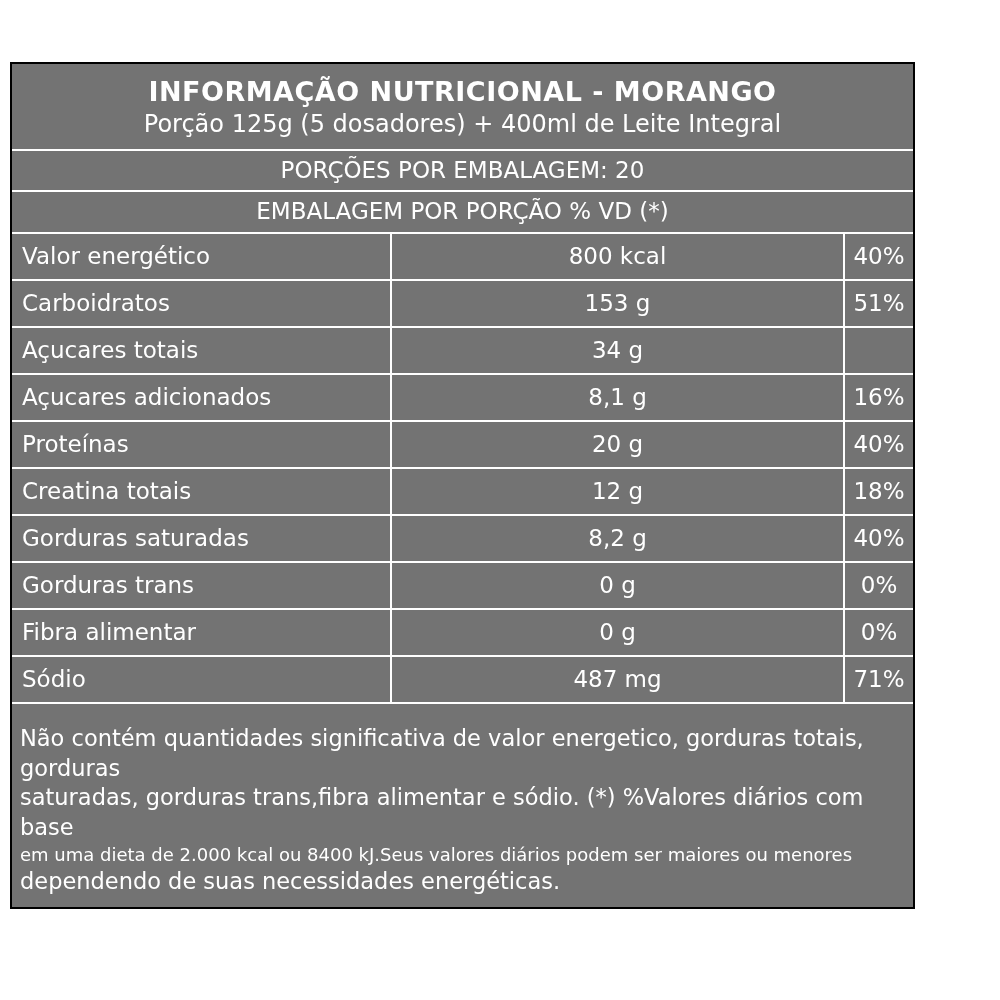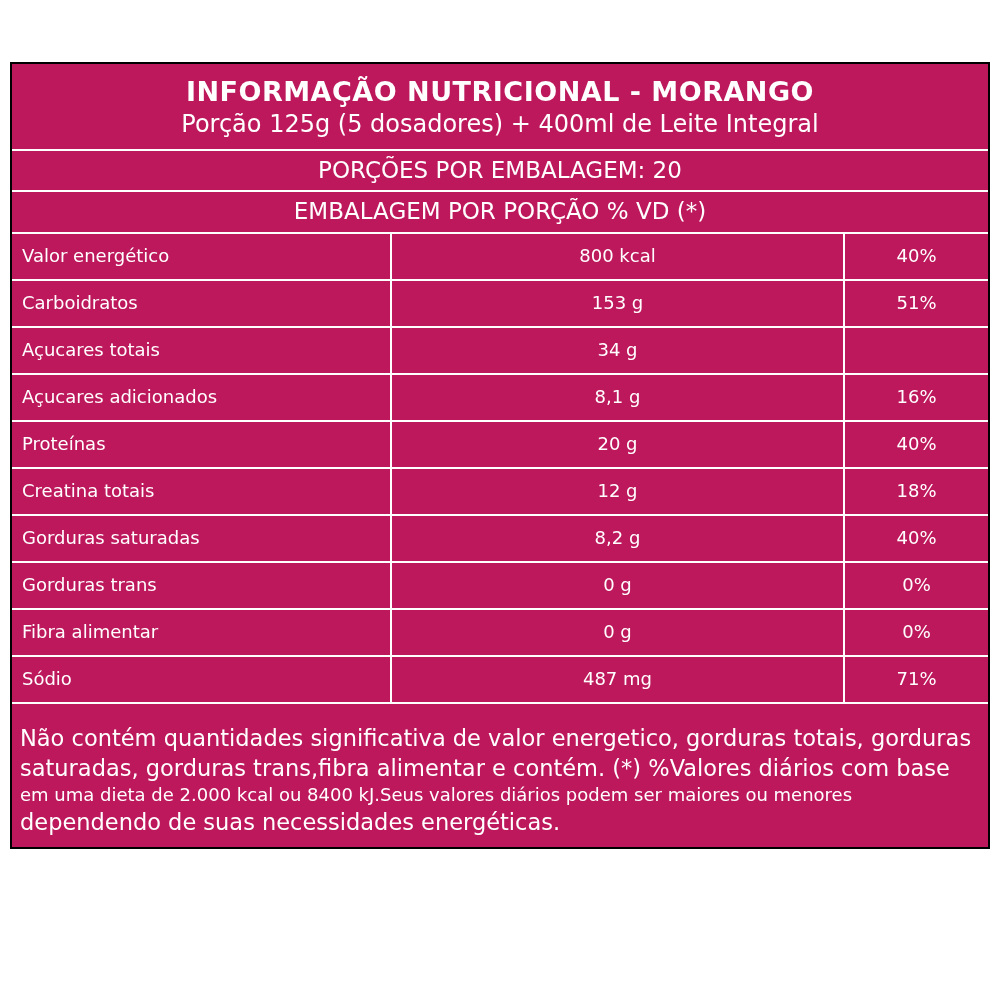--- a/index.html
+++ b/index.html
@@ -11,22 +11,22 @@
     width: 1000px;
     height: 1000px;
     font-family: "DejaVu Sans", "Liberation Sans", sans-serif;
     overflow: hidden;
   }
 
   #label {
     position: absolute;
     left: 10px;
     top: 62px;
-    width: 980px;
-    background: #be185d;
+    width: 905px;
+    background: #737373;
     color: #ffffff;
     box-sizing: border-box;
     border: 2px solid #000000;
   }
 
   .hdr-title {
     text-align: center;
     font-weight: bold;
     font-size: 27px;
     letter-spacing: 0.5px;
@@ -49,21 +49,21 @@
   }
 
   table.nutri {
     width: 100%;
     border-collapse: collapse;
     table-layout: fixed;
   }
   table.nutri td {
     border-top: 2px solid #ffffff;
     border-right: 2px solid #ffffff;
-    font-size: 18px;
+    font-size: 23px;
     padding: 6px 8px;
     line-height: 1.15;
     height: 33px;
     vertical-align: middle;
   }
   table.nutri td.name {
     width: 360px;
     text-align: left;
     padding-left: 10px;
   }
@@ -153,18 +153,18 @@
       <tr>
         <td class="name">Sódio</td>
         <td class="amount">487 mg</td>
         <td class="vd">71%</td>
       </tr>
     </tbody>
   </table>
 
   <div class="footnote">
     <p>Não contém quantidades significativa de valor energetico, gorduras totais, gorduras</p>
-    <p>saturadas, gorduras trans,fibra alimentar e contém.  (*) %Valores diários com base</p>
+    <p>saturadas, gorduras trans,fibra alimentar e sódio.  (*) %Valores diários com base</p>
     <p class="small">em uma dieta de 2.000 kcal ou 8400 kJ.Seus valores diários podem ser maiores ou menores</p>
     <p>dependendo de suas necessidades energéticas.</p>
   </div>
 
 </div>
 
 </body></html>

